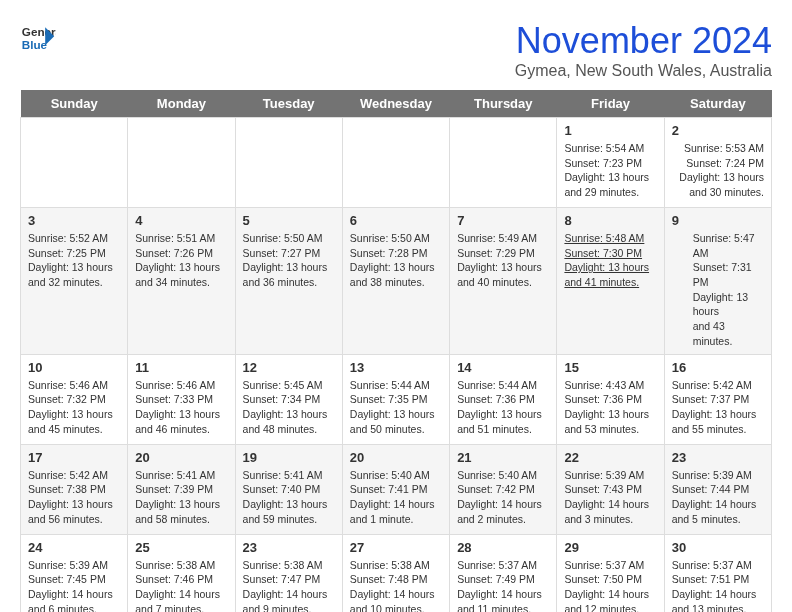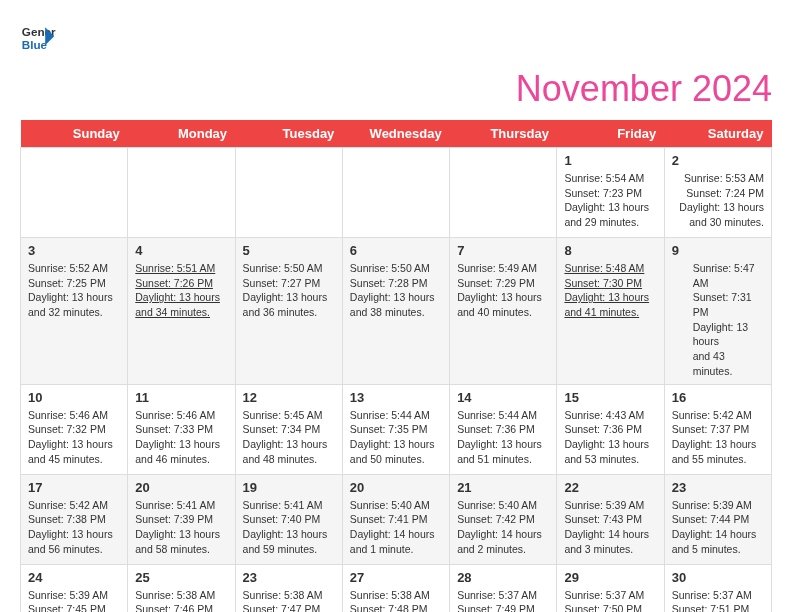--- a/index.html
+++ b/index.html
@@ -24,36 +24,35 @@
     .logo-icon {
       width: 36px;
       height: 36px;
     }
     .title-section {
       text-align: right;
     }
     .month-title {
       font-size: 36px;
       font-weight: normal;
-      color: #ec4899;
-      margin-top: 48px;
+      color: #1d4ed8;
     }
     .location-title {
       font-size: 16px;
       color: #555;
     }
     .calendar-table {
       width: 100%;
       border-collapse: collapse;
       table-layout: fixed;
     }
     .calendar-table th {
-      background-color: #ef4444;
+      background-color: #737373;
       color: white;
-      text-align: right;
+      text-align: center;
       padding: 6px 8px;
       font-size: 13px;
       font-weight: bold;
     }
     .calendar-table td {
       vertical-align: top;
       padding: 5px 7px;
       border: 1px solid #ddd;
       font-size: 11px;
       color: #333;
@@ -83,20 +82,21 @@
 <div class="header-section">
   <div class="logo">
     <svg class="logo-icon" viewBox="0 0 40 40">
       <text x="2" y="18" font-size="13" font-weight="bold" fill="#333">General</text>
       <text x="2" y="32" font-size="13" font-weight="bold" fill="#1a6bb5">Blue</text>
       <polygon points="28,8 38,18 28,28" fill="#1a6bb5"></polygon>
     </svg>
   </div>
   <div class="title-section">
     <div class="month-title">November 2024</div>
+    <div class="location-title">Gymea, New South Wales, Australia</div>
   </div>
 </div>
 
 <table class="calendar-table">
   <thead>
     <tr>
     <th>Sunday</th>
         <th>Monday</th>
         <th>Tuesday</th>
         <th>Wednesday</th>
@@ -130,21 +130,21 @@
       <tr>
         <td>
           <div class="day-number">3</div>
           <div class="day-info" style="white-space: pre-line;">Sunrise: 5:52 AM
 Sunset: 7:25 PM
 Daylight: 13 hours
 and 32 minutes.</div>
         </td>
         <td>
           <div class="day-number">4</div>
-          <div class="day-info" style="white-space: pre-line; text-decoration: underline;">Sunrise: 5:51 AM
+          <div class="day-info" style="white-space: pre-line;">Sunrise: 5:51 AM
 Sunset: 7:26 PM
 Daylight: 13 hours
 and 34 minutes.</div>
         </td>
         <td>
           <div class="day-number">5</div>
           <div class="day-info" style="white-space: pre-line;">Sunrise: 5:50 AM
 Sunset: 7:27 PM
 Daylight: 13 hours
 and 36 minutes.</div>

